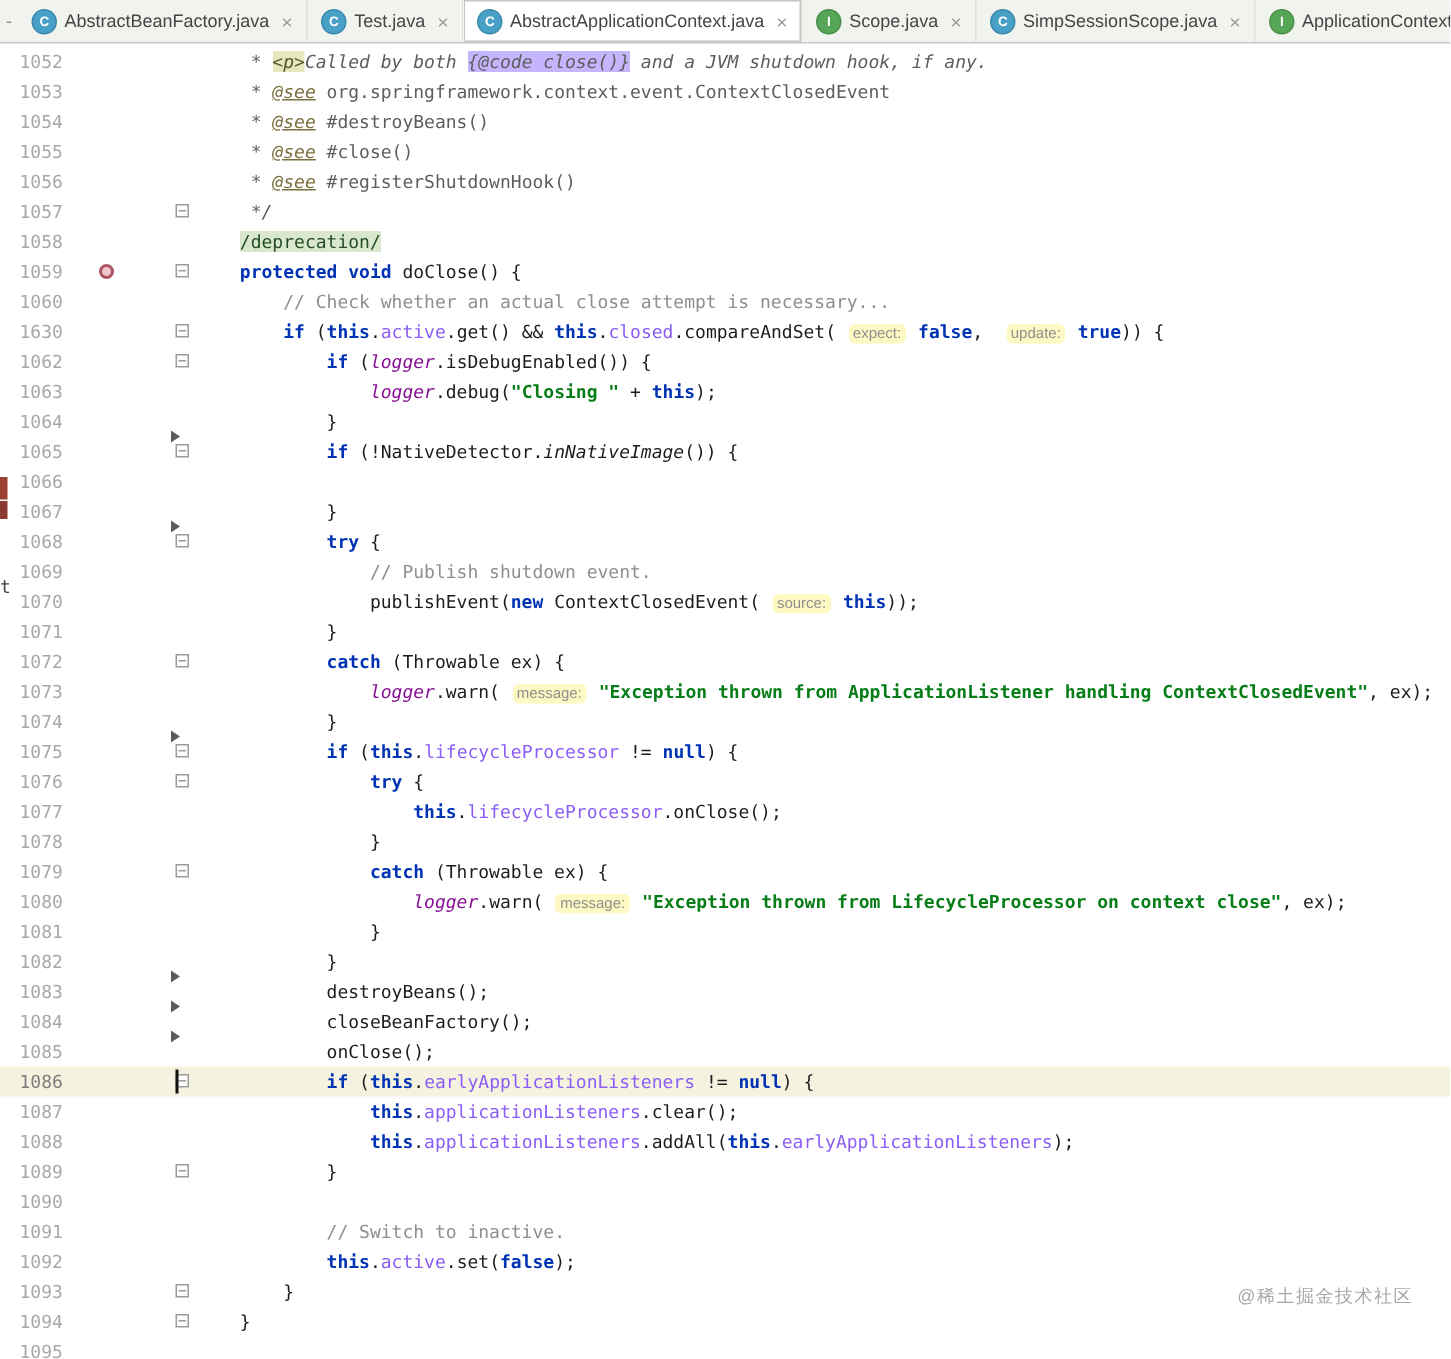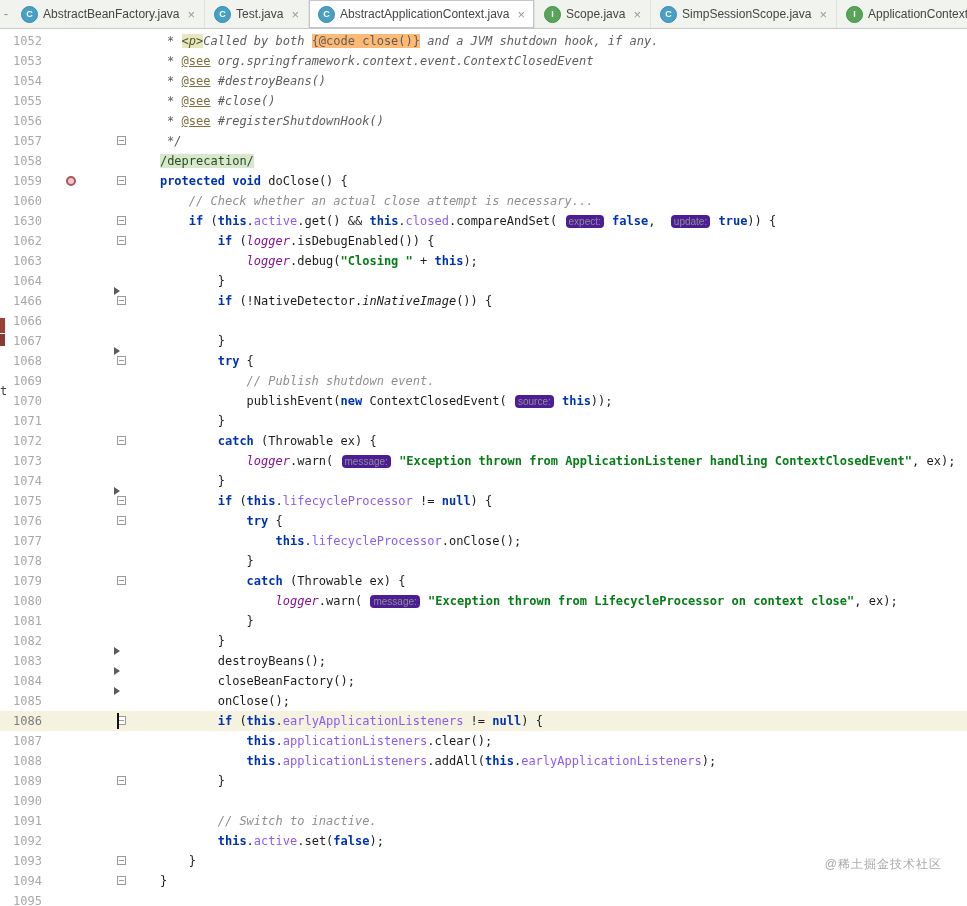--- a/index.html
+++ b/index.html
@@ -50,29 +50,29 @@
   }
   .caret{position:absolute;left:117px;top:2px;width:2px;height:16px;background:#111;}
   .code{white-space:pre;flex:1;color:#1c1c1c;}
   
   .sg-plain{color:#1c1c1c;}
   .sg-kw{color:#0033b3;font-weight:600;}
   .sg-str{color:#067d17;font-weight:600;}
   .sg-field{color:#8b5cf6;}
   .sg-sfield{color:#871094;font-style:italic;}
   .sg-smethod{color:#1c1c1c;font-style:italic;}
-  .sg-comment{color:#8e8e8e;font-style:italic;}
+  .sg-comment{color:#8e8e8e;}
   .sg-doc{color:#5d5d5d;font-style:italic;}
-  .sg-doctag{color:#7c6f3f;text-decoration:underline;}
-  .sg-docval{color:#5d5d5d;font-style:italic;}
+  .sg-doctag{color:#7c6f3f;font-style:italic;text-decoration:underline;}
+  .sg-docval{color:#5d5d5d;}
   .sg-docmark{color:#55551f;background:#e6e6bf;font-style:italic;}
-  .sg-doccode{color:#5d5d5d;background:#fdba74;}
+  .sg-doccode{color:#5d5d5d;background:#c4b5fd;font-style:italic;}
   .sg-folded{color:#254d25;background:#d9e7cc;}
   .sg-hint{
-    color:#8f8f8f;background:#4c1d95;border-radius:4px;font-size:10px;
+    color:#8f8f8f;background:#fef9c3;border-radius:4px;font-size:10px;
     font-family:"Liberation Sans",sans-serif;padding:1px 3px;margin:0 1px;font-style:normal;
   }
   
   .watermark{
     position:absolute;right:25px;top:856px;color:#a8a8a8;font-size:12px;
     letter-spacing:1px;pointer-events:none;
   }
   .lmark1{position:absolute;left:0;top:318px;width:5px;height:15px;background:#9c4034;}
   .lmark2{position:absolute;left:0;top:334px;width:5px;height:12px;background:#8a3a30;}
   .ltext{position:absolute;left:0;top:384px;font-size:12px;color:#444;font-family:"DejaVu Sans Mono",monospace;}
@@ -198,21 +198,21 @@
       <span class="foldcell"></span>
       <span class="code"><span class="sg-plain">                </span><span class="sg-sfield">logger</span><span class="sg-plain">.debug(</span><span class="sg-str">"Closing "</span><span class="sg-plain"> + </span><span class="sg-kw">this</span><span class="sg-plain">);</span></span>
     </div>
     <div class="row">
       <span class="ln">1064</span>
       <span class="gmark"></span>
       <span class="foldcell"></span>
       <span class="code"><span class="sg-plain">            }</span></span>
     </div>
     <div class="row">
-      <span class="ln">1466</span>
+      <span class="ln">1065</span>
       <span class="gmark"></span>
       <span class="foldcell">
         <span class="ar"></span>
         <span class="sq"></span>
       </span>
       <span class="code"><span class="sg-plain">            </span><span class="sg-kw">if</span><span class="sg-plain"> (!NativeDetector.</span><span class="sg-smethod">inNativeImage</span><span class="sg-plain">()) {</span></span>
     </div>
     <div class="row">
       <span class="ln">1066</span>
       <span class="gmark"></span>

